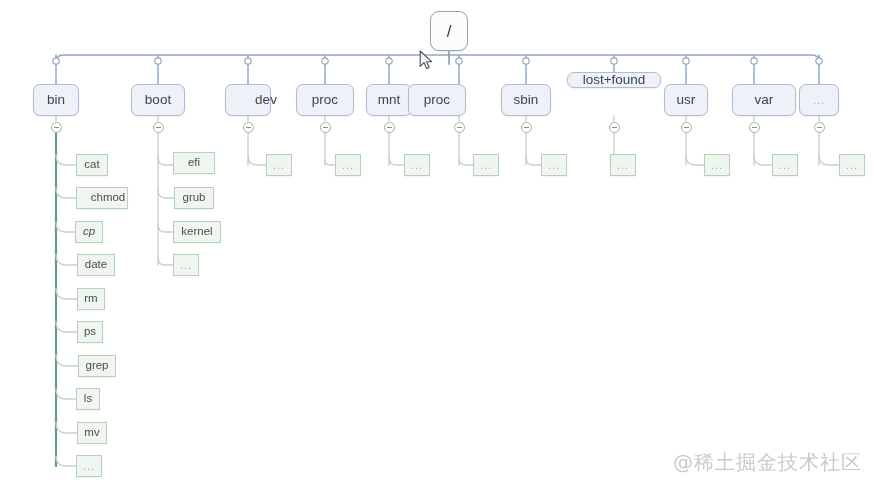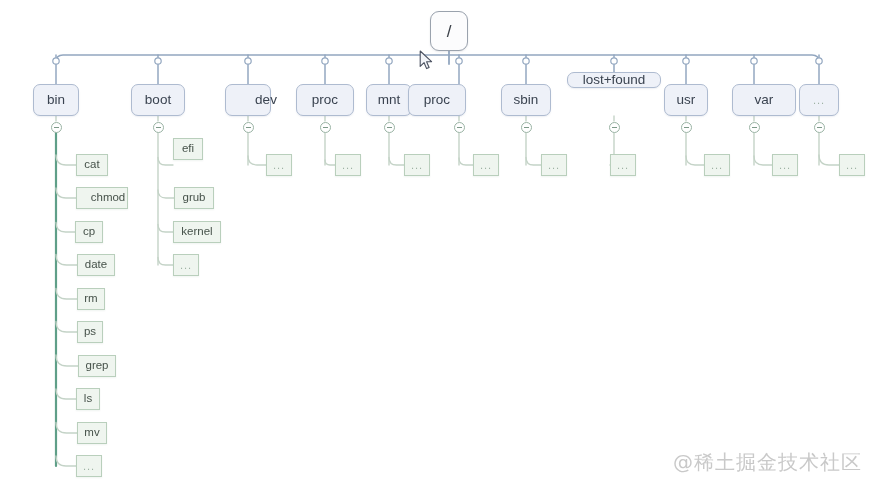--- a/index.html
+++ b/index.html
@@ -182,21 +182,21 @@
       <div class="node node-l1" style="left: 33px; top: 84px; width: 46px; height: 32px;">
         <span>bin</span>
       </div>
       <div class="toggle" style="left: 50.5px; top: 121.5px;"></div>
       <div class="node node-l2" style="left: 76px; top: 154px; width: 32px; height: 22px;">
         <span>cat</span>
       </div>
       <div class="node node-l2" style="left: 76px; top: 187px; width: 52px; height: 22px; padding-left: 12px;">
         <span>chmod</span>
       </div>
-      <div class="node node-l2" style="left: 75px; top: 221px; width: 28px; height: 22px;">
+      <div class="node node-l2" style="left: 75px; top: 221px; width: 28px; height: 22px; font-style: italic;">
         <span>cp</span>
       </div>
       <div class="node node-l2" style="left: 77px; top: 254px; width: 38px; height: 22px;">
         <span>date</span>
       </div>
       <div class="node node-l2" style="left: 77px; top: 288px; width: 28px; height: 22px;">
         <span>rm</span>
       </div>
       <div class="node node-l2" style="left: 77px; top: 321px; width: 26px; height: 22px;">
         <span>ps</span>
@@ -210,21 +210,21 @@
       <div class="node node-l2" style="left: 77px; top: 422px; width: 30px; height: 22px;">
         <span>mv</span>
       </div>
       <div class="node node-l2 node-ellipsis" style="left: 76px; top: 455px; width: 26px; height: 22px;">
         <span>...</span>
       </div>
       <div class="node node-l1" style="left: 131px; top: 84px; width: 54px; height: 32px;">
         <span>boot</span>
       </div>
       <div class="toggle" style="left: 152.5px; top: 121.5px;"></div>
-      <div class="node node-l2" style="left: 173px; top: 138px; width: 30px; height: 22px;">
+      <div class="node node-l2" style="left: 173px; top: 152px; width: 42px; height: 22px;">
         <span>efi</span>
       </div>
       <div class="node node-l2" style="left: 174px; top: 187px; width: 40px; height: 22px;">
         <span>grub</span>
       </div>
       <div class="node node-l2" style="left: 173px; top: 221px; width: 48px; height: 22px;">
         <span>kernel</span>
       </div>
       <div class="node node-l2 node-ellipsis" style="left: 173px; top: 254px; width: 26px; height: 22px;">
         <span>...</span>

